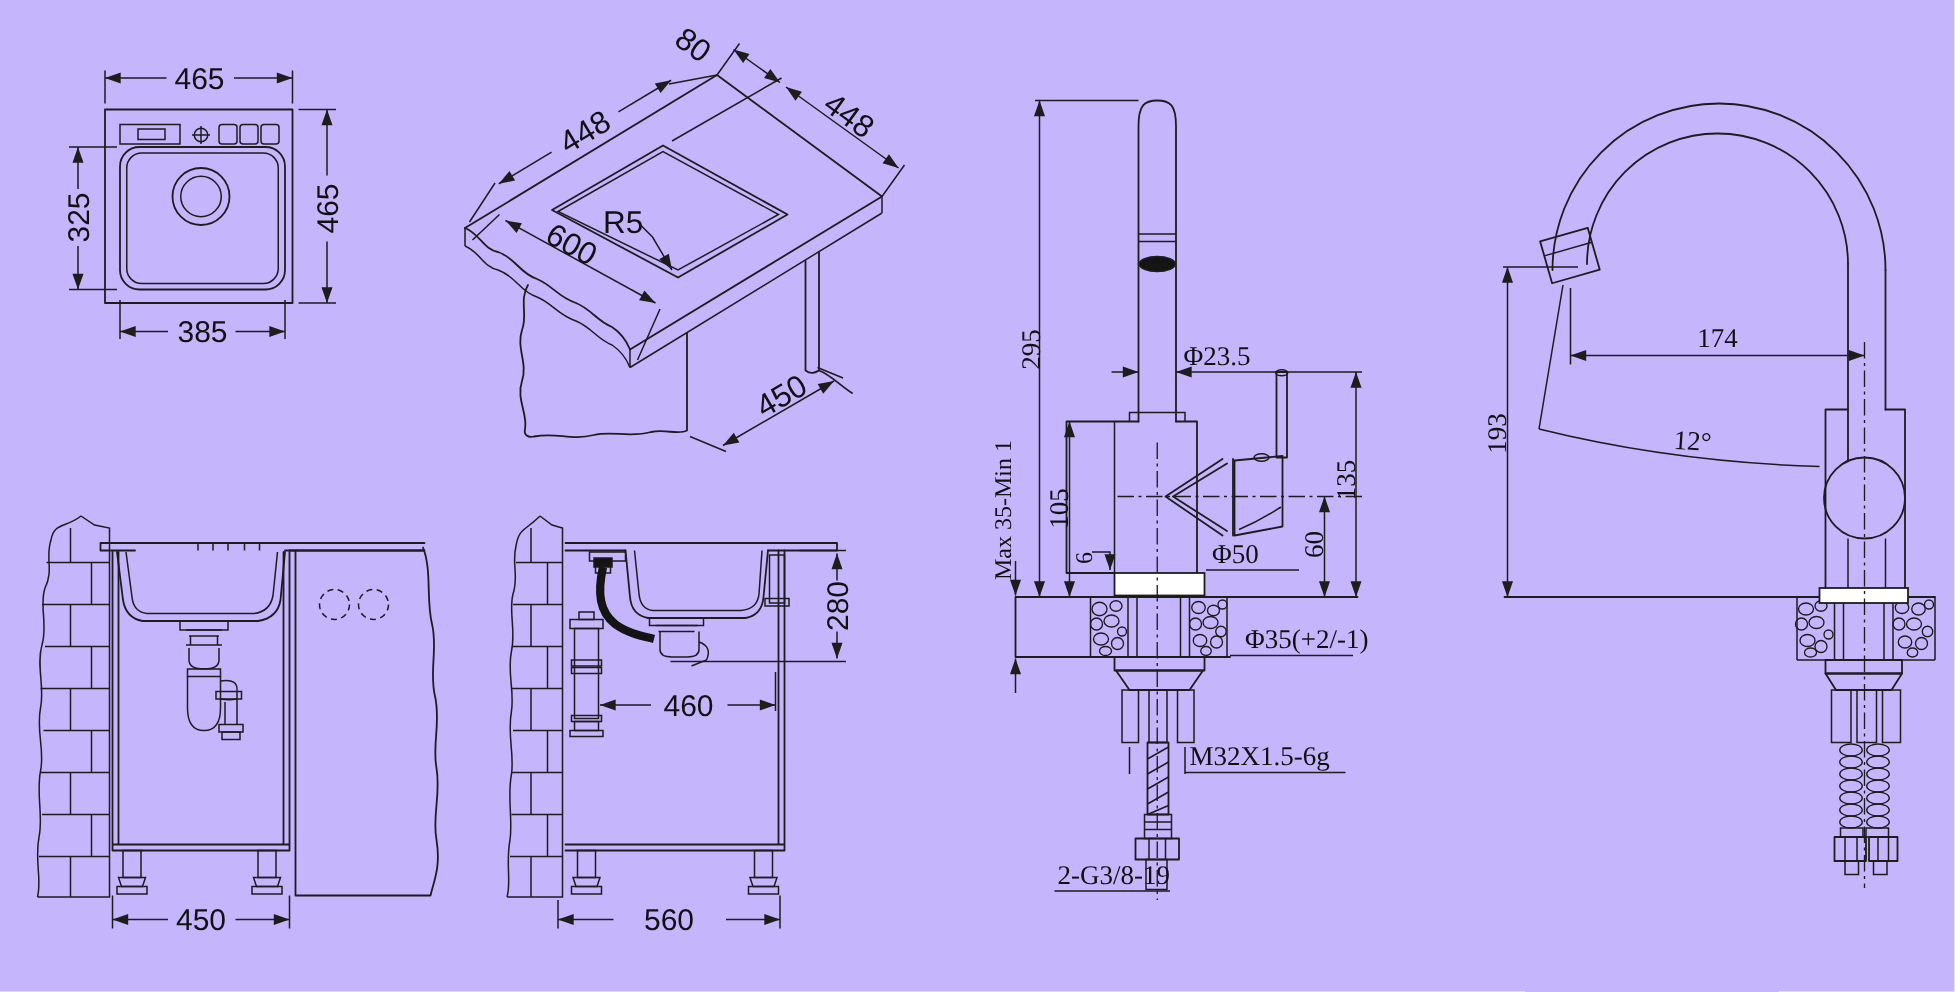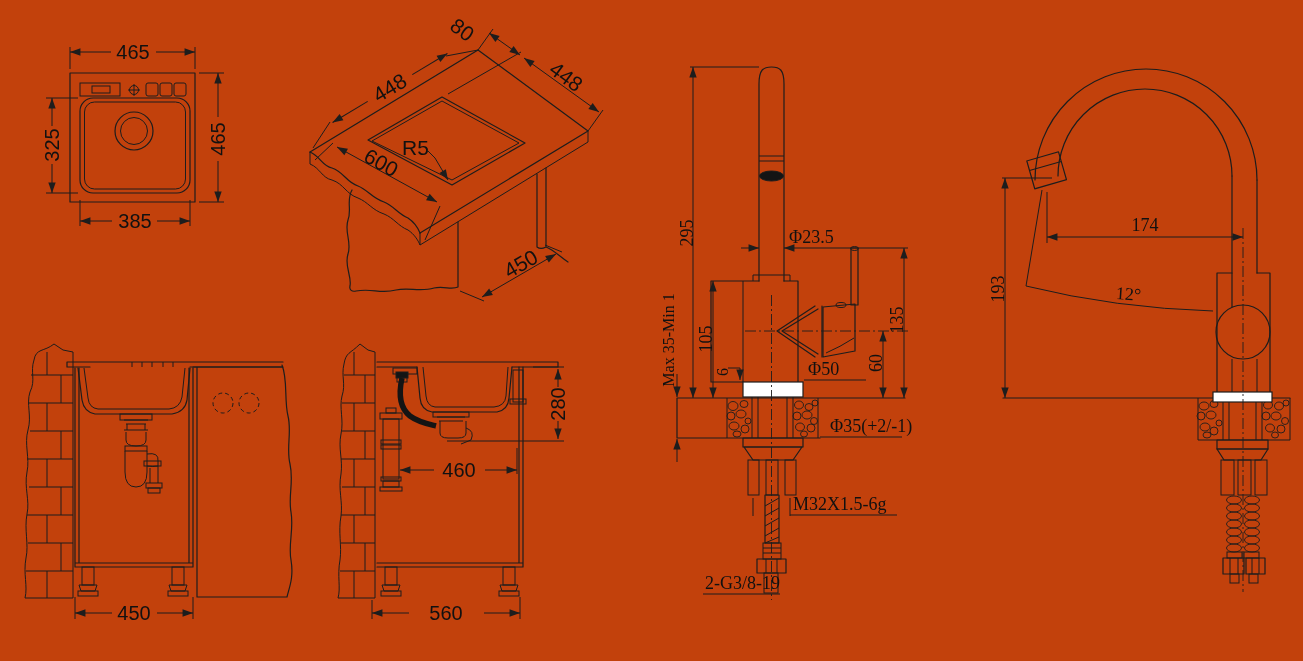--- a/index.html
+++ b/index.html
@@ -1,16 +1,16 @@
 <!DOCTYPE html>
 <html><head>
 <meta charset="utf-8">
 <style>
   html,body{margin:0;padding:0;background:#ffffff;}
-  .stage{position:relative;width:1303px;height:661px;background:#c2410c;overflow:hidden;}
+  .stage{position:relative;width:1303px;height:661px;background:#c4b5fd;overflow:hidden;}
   svg{display:block;}
   .ln{stroke:#1d1d1d;stroke-width:1.2;fill:none;stroke-linecap:round;stroke-linejoin:round;}
   .lt{stroke:#1d1d1d;stroke-width:1;fill:none;stroke-linecap:butt;}
   .fw{stroke:#1d1d1d;stroke-width:1.2;fill:#ffffff;}
   .dk{stroke:#1d1d1d;stroke-width:1;fill:#141414;}
   .cl{stroke:#1d1d1d;stroke-width:0.9;fill:none;stroke-dasharray:11 3 2 3;}
   .dc{stroke:#1d1d1d;stroke-width:1;fill:none;stroke-dasharray:4 3;}
   .peb{stroke:#1d1d1d;stroke-width:0.9;fill:none;}
   text{fill:#111;}
   .ds{font:20px "Liberation Sans",sans-serif;}

